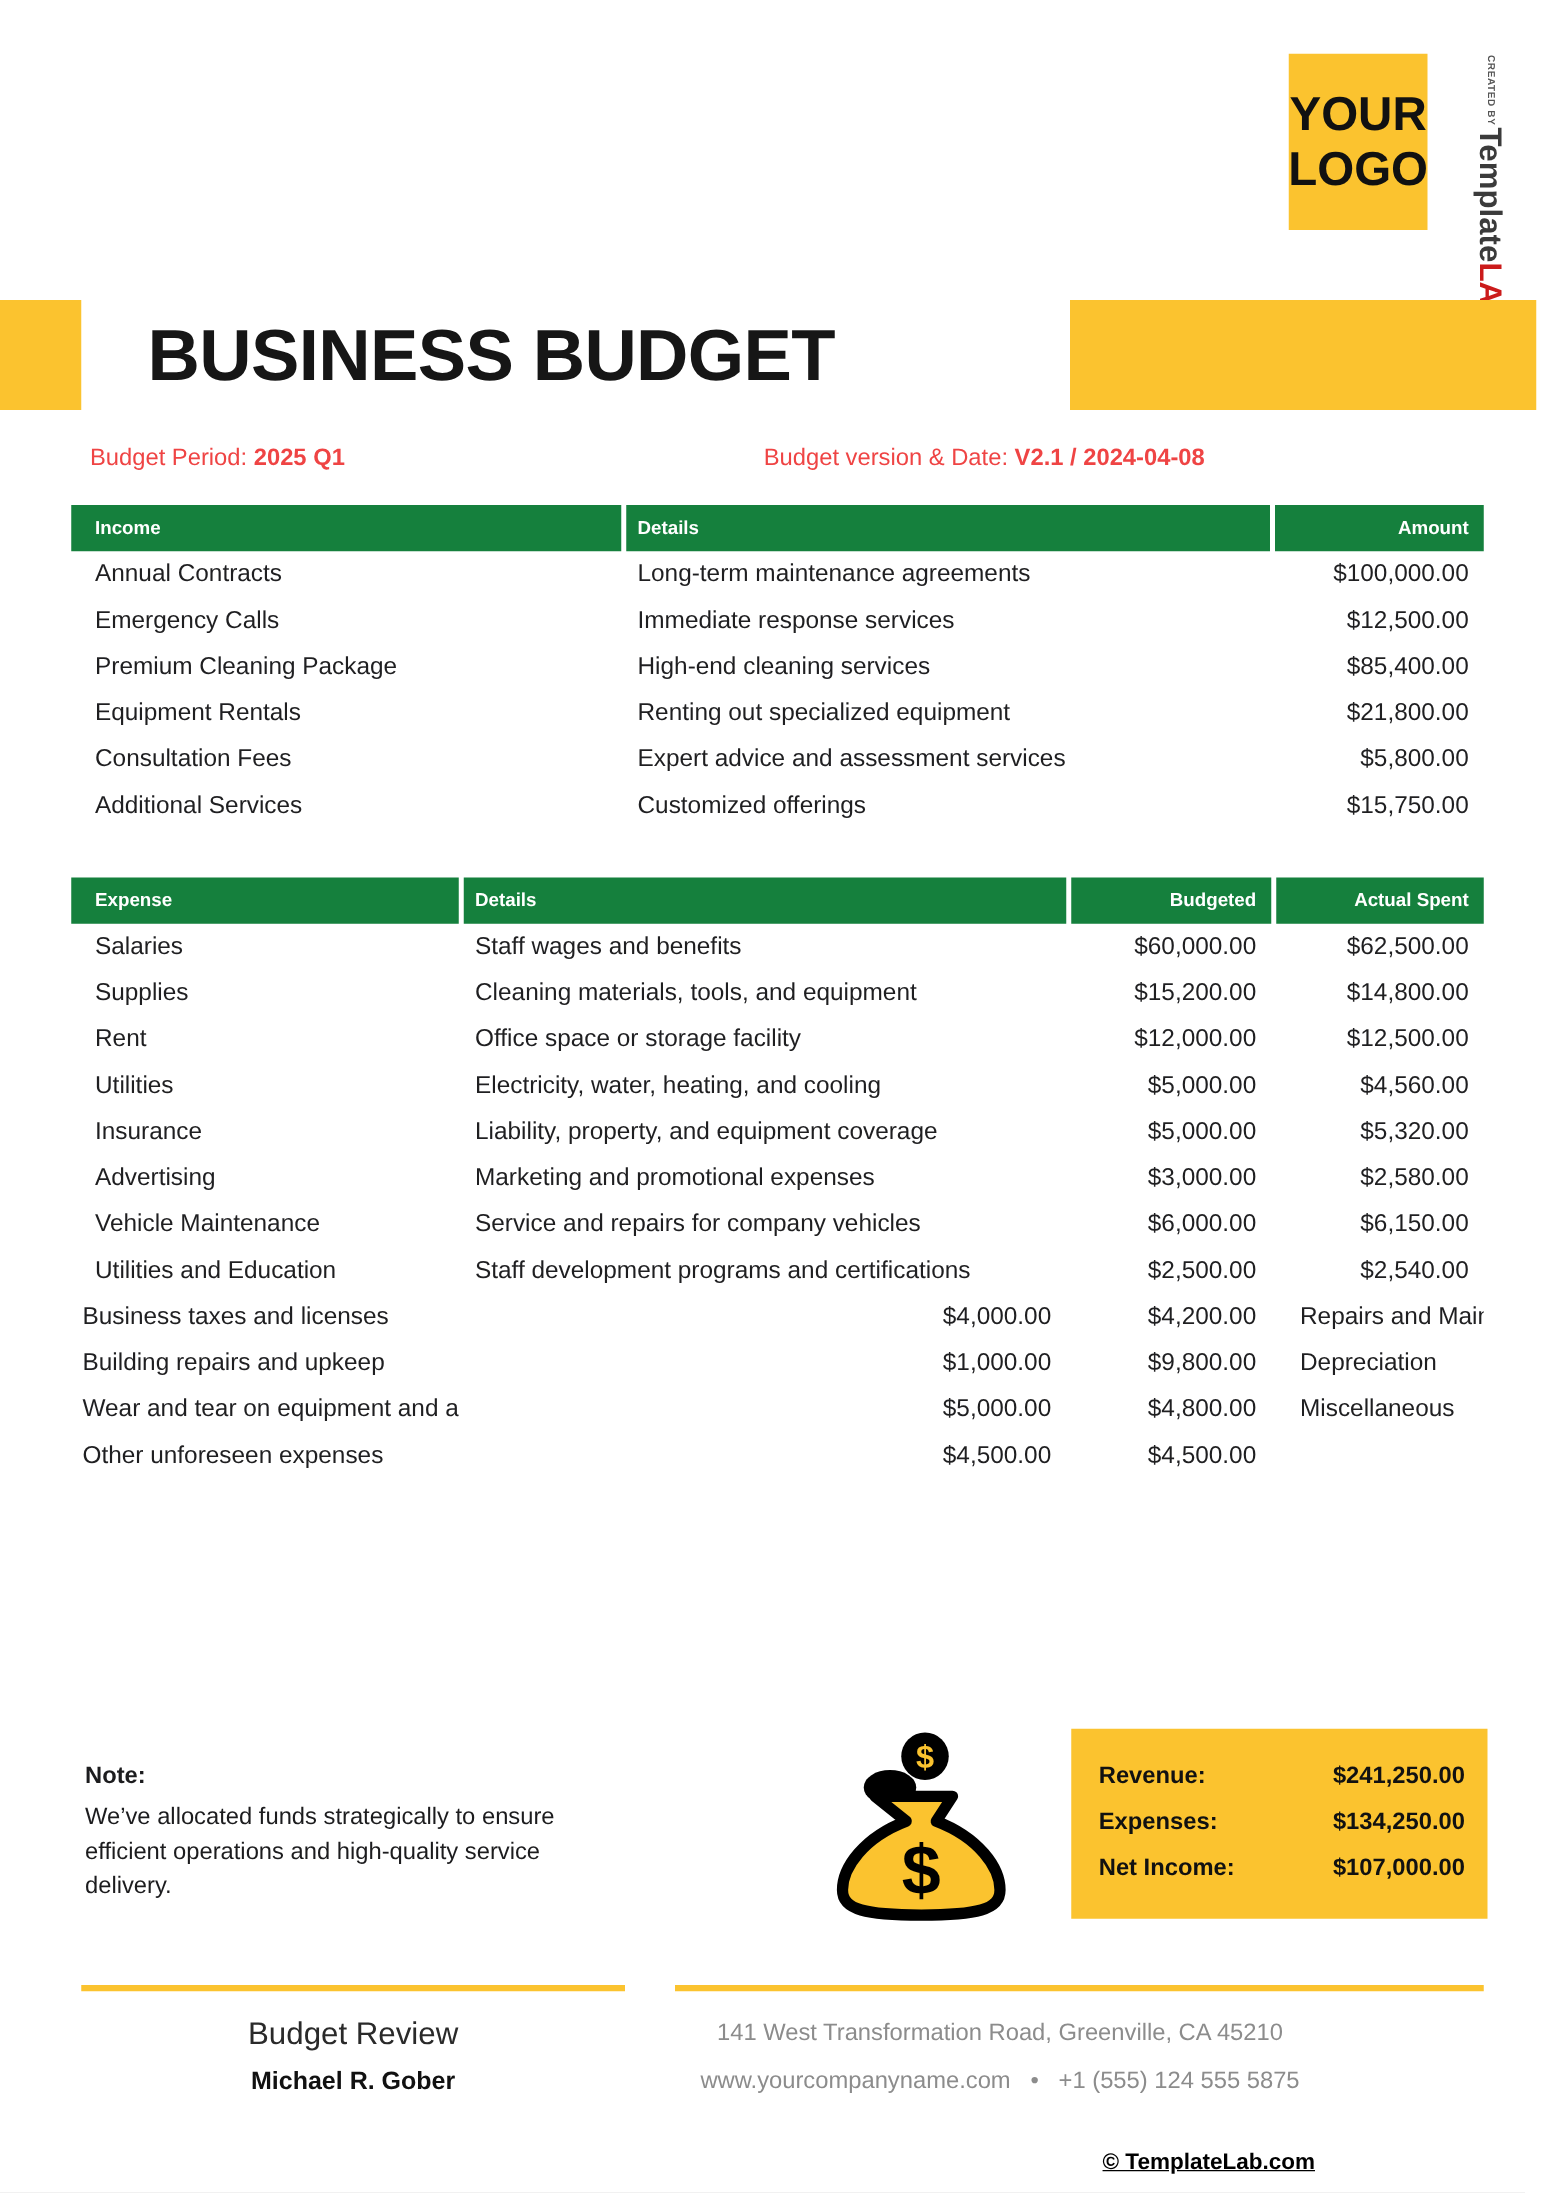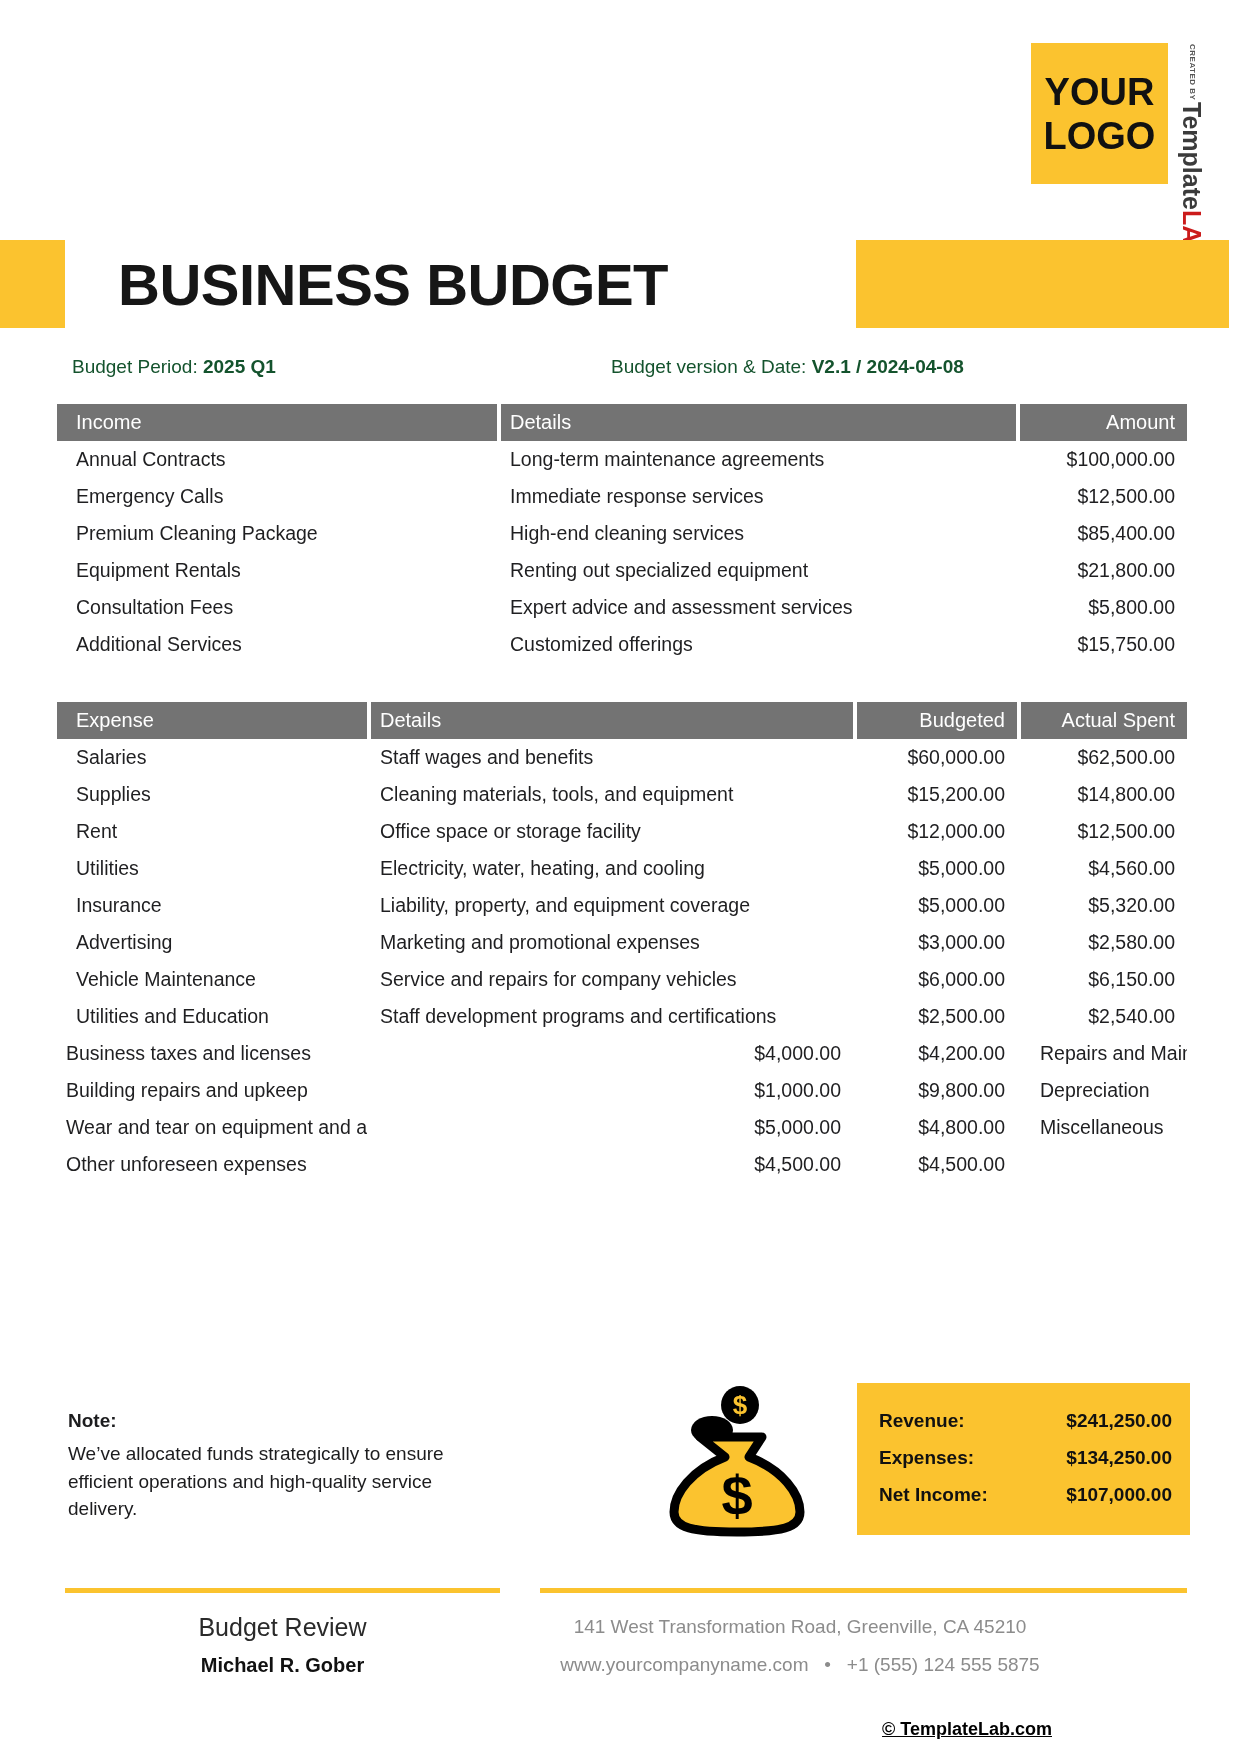--- a/index.html
+++ b/index.html
@@ -3,50 +3,50 @@
 <meta charset="utf-8">
 <style>
   html,body{margin:0;padding:0;background:#e8e8e8;}
   .doc{
     position:relative;width:1240px;height:1754px;background:#ffffff;
     font-family:"Liberation Sans",sans-serif;color:#1c1c1e;overflow:hidden;
     margin:0 auto;
   }
   
   .logo-box{
-    position:absolute;left:1031px;top:43px;width:137px;height:141px;
+    position:absolute;left:1031px;top:43px;width:111px;height:141px;
     background:#FBC32F;display:flex;flex-direction:column;align-items:center;justify-content:center;
   }
   .logo-box .l{font-weight:800;font-size:38px;line-height:44px;color:#111;letter-spacing:0px;}
   .brand-vert{
     position:absolute;left:1176px;top:44px;height:145px;width:32px;
     writing-mode:vertical-rl;display:flex;align-items:center;
     font-weight:700;line-height:30px;white-space:nowrap;
   }
   .brand-vert .credit{font-size:8px;font-weight:700;color:#555;letter-spacing:.5px;margin-bottom:2px;}
   .brand-vert .tpl{font-size:25px;color:#3b3b3b;}
   .brand-vert .lab{font-size:25px;color:#CB1B1B;}
   
   .accent-left{position:absolute;left:0;top:240px;width:65px;height:88px;background:#FBC32F;}
   .accent-right{position:absolute;left:856px;top:240px;width:373px;height:88px;background:#FBC32F;}
   .page-title{
     position:absolute;left:118px;top:255px;width:740px;
     font-size:58px;font-weight:800;letter-spacing:-.5px;color:#161616;line-height:60px;white-space:nowrap;
   }
   
-  .meta{position:absolute;top:352px;left:0;width:1096px;height:30px;font-size:19px;line-height:30px;color:#14532d;}
+  .meta{position:absolute;top:352px;left:0;width:1096px;height:30px;font-size:19px;line-height:30px;color:#ef4444;}
   .meta .m-left{position:absolute;left:72px;}
   .meta .m-right{position:absolute;left:611px;}
   .meta b{font-weight:700;}
   
   .grid{position:absolute;left:57px;display:grid;column-gap:4px;}
   .grid.income{top:404px;grid-template-columns:440px 515px 167px;}
   .grid.expense{top:702px;grid-template-columns:310px 482px 160px 166px;}
   .th{
-    background:#737373;color:#fff;font-weight:400;font-size:20px;height:37px;line-height:37px;
+    background:#15803d;color:#fff;font-weight:700;font-size:15px;height:37px;line-height:37px;
     padding-left:19px;box-sizing:border-box;overflow:hidden;
   }
   .th.num{text-align:right;padding-right:12px;padding-left:0;}
   .th.det{padding-left:9px;}
   .td{
     font-size:19.5px;height:37px;line-height:37px;color:#1f1f21;box-sizing:border-box;
     padding-left:19px;overflow:hidden;white-space:nowrap;
   }
   .td.det{padding-left:9px;}
   .td.num{text-align:right;padding-right:12px;padding-left:0;}

